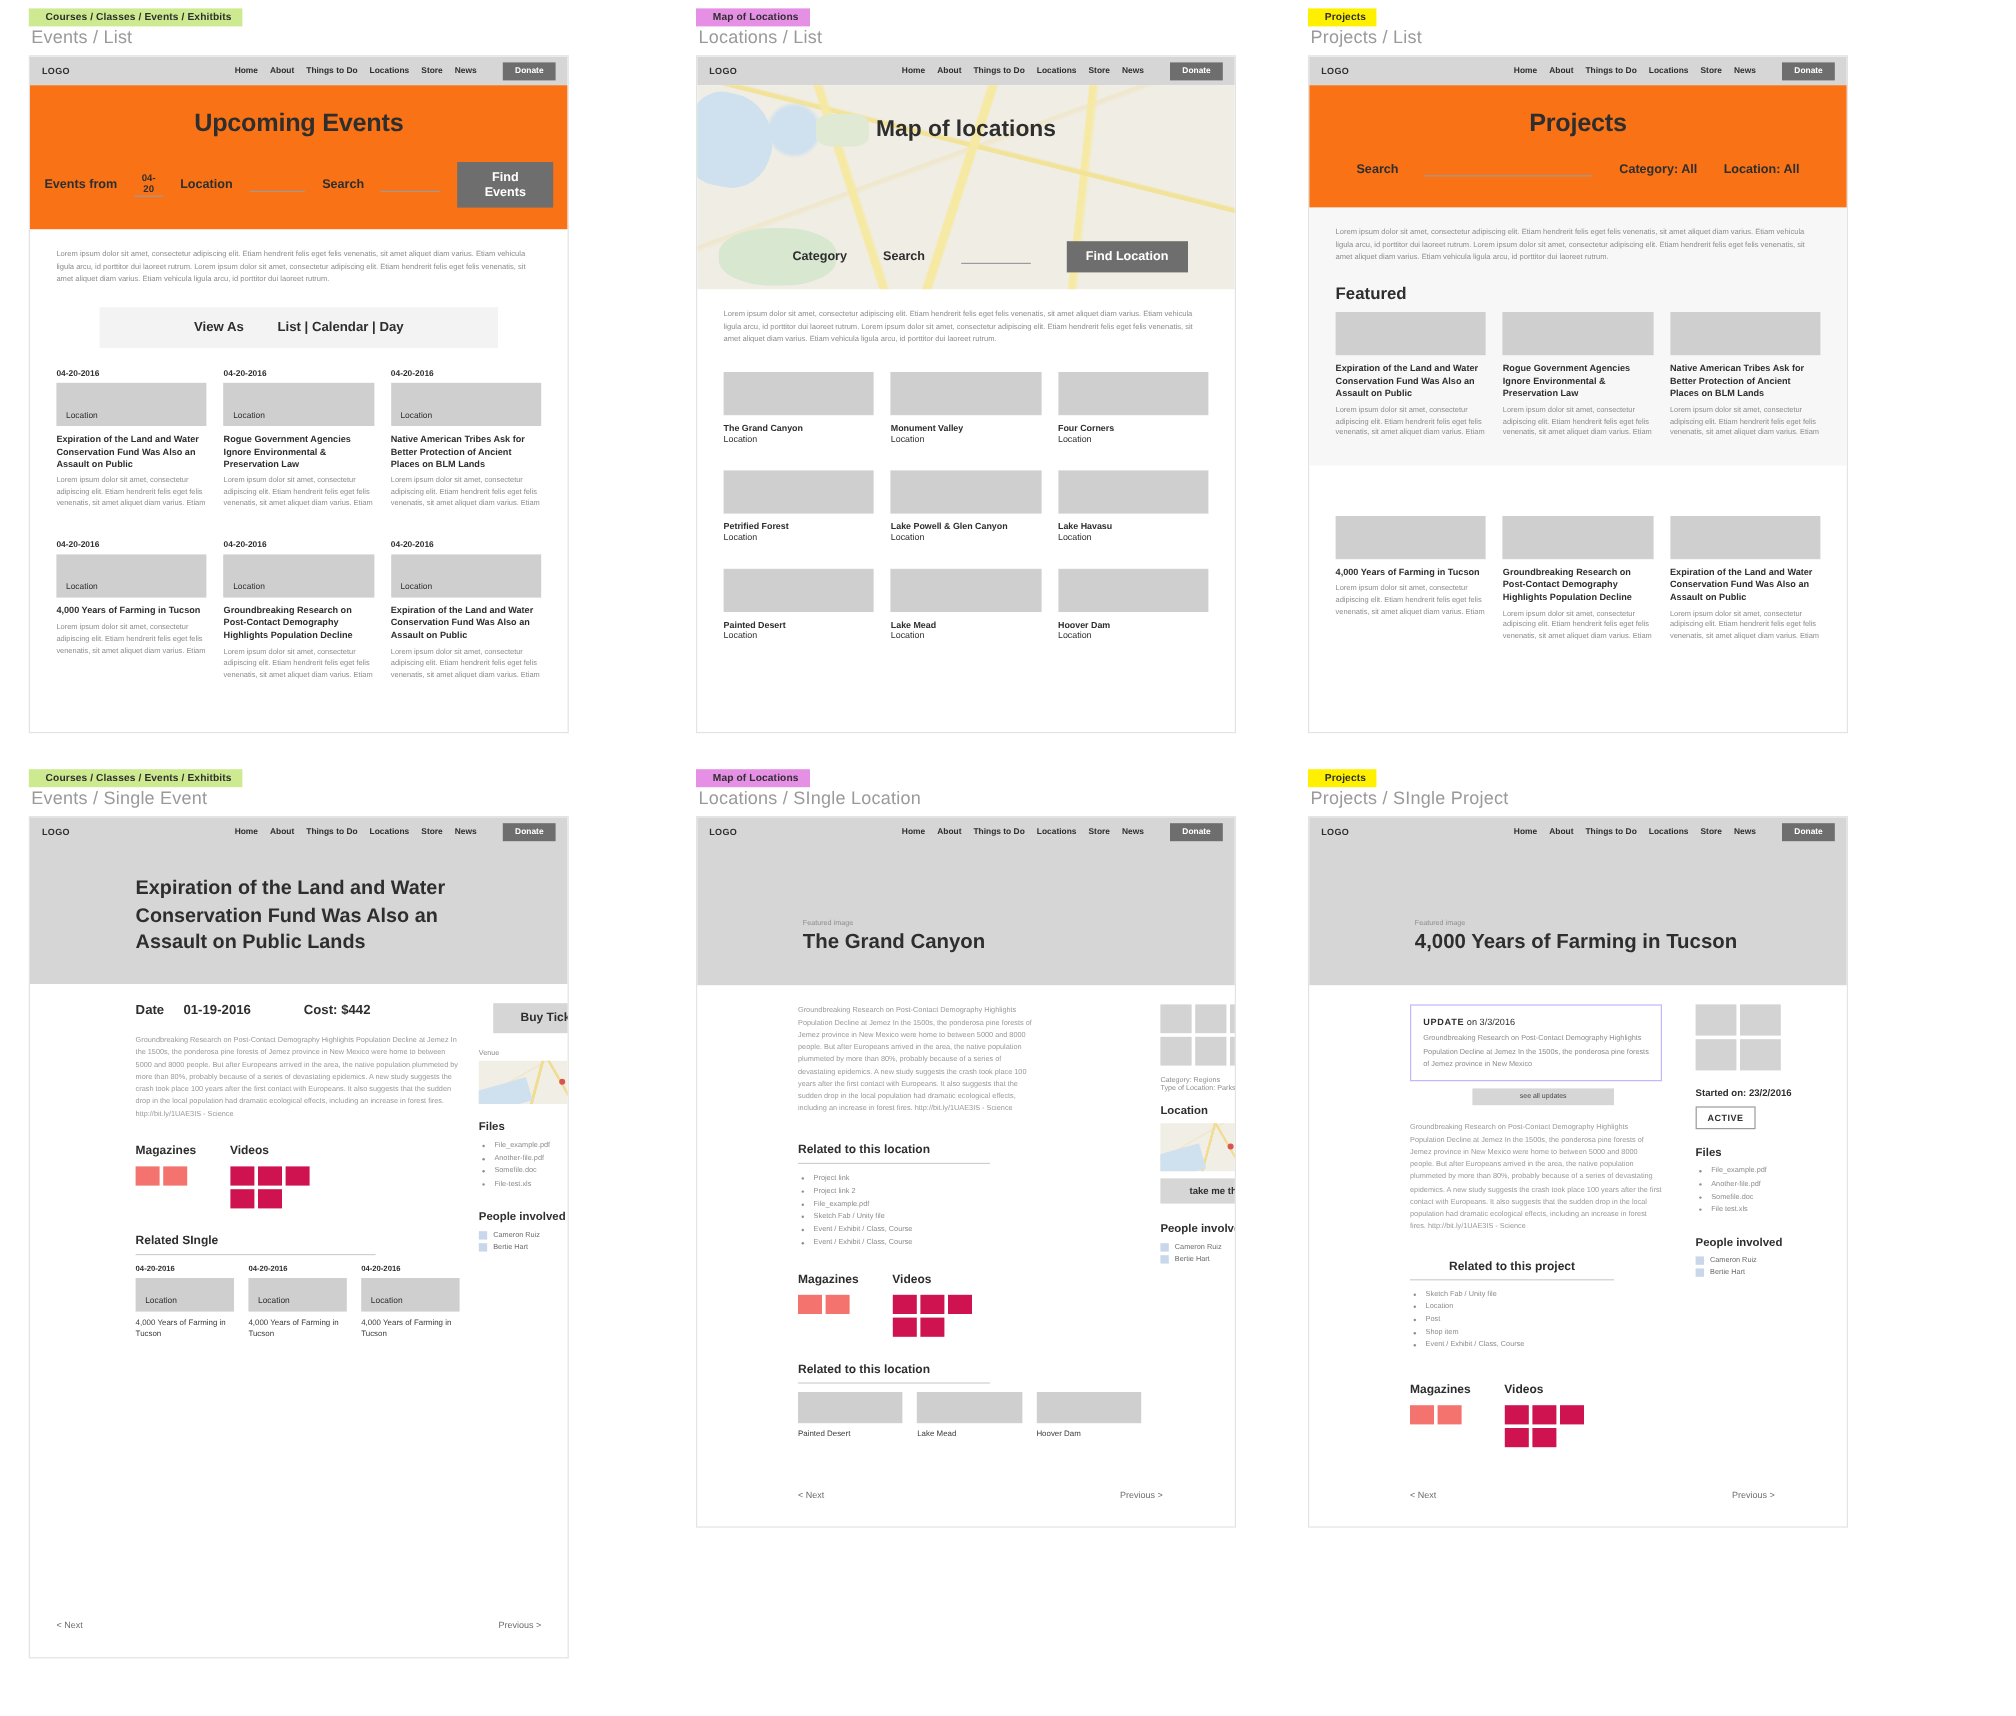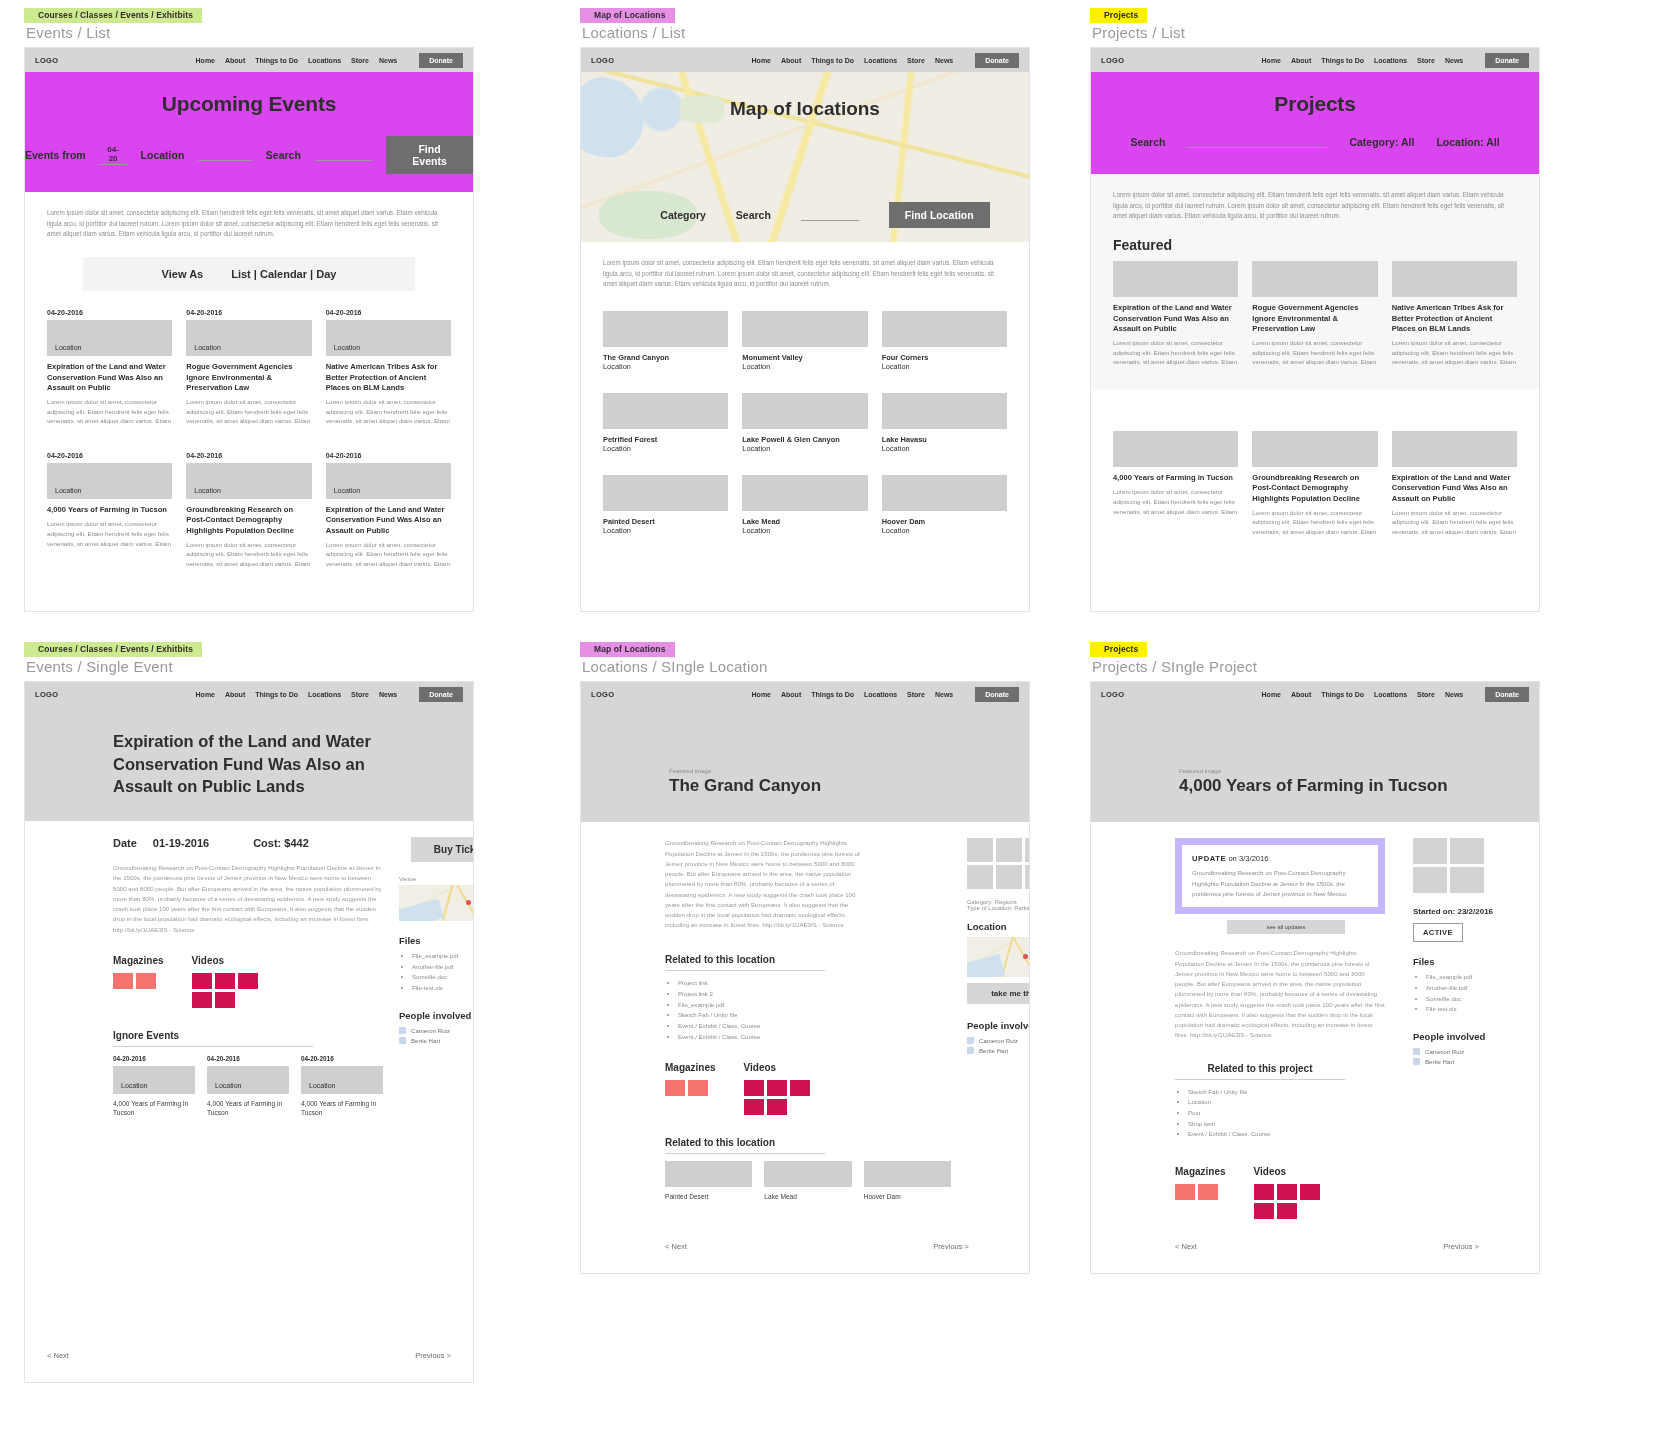--- a/index.html
+++ b/index.html
@@ -27,21 +27,21 @@
   .frame { background:#fff; border:1px solid #e3e3e3; overflow:hidden; position:relative; }
 
   
   .nav { background:#d6d6d6; height:24px; display:flex; align-items:center; padding:0 10px; }
   .logo { font-size:7.5px; font-weight:700; color:#2e2e2e; letter-spacing:.3px;}
   .navlinks { margin-left:auto; display:flex; align-items:center; gap:10px; }
   .navlinks span { font-size:7px; font-weight:700; color:#2e2e2e; white-space:nowrap; }
   .donate { background:#6e6e6e; color:#fff; font-size:7px; font-weight:700; padding:4px 10px; margin-left:12px; }
 
   
-  .hero { background:#d946ef; padding:20px 0 18px; text-align:center; }
+  .hero { background:#f97316; padding:20px 12px 18px; text-align:center; }
   .hero h1 { margin:0; font-size:21px; font-weight:700; color:#2e2e2e; letter-spacing:-.2px; }
   .searchrow { display:flex; align-items:center; justify-content:center; gap:14px; margin-top:20px; font-size:10.5px; font-weight:700; color:#2e2e2e; }
   .field-label { white-space:nowrap; }
   .underline { display:inline-block; border-bottom:1px solid #9b9b9b; height:11px; } .u-md { width:58px; } .u-lg { width:62px; }
   .inline-val { font-size:8px; font-weight:700; border-bottom:1px solid #9b9b9b; padding:0 4px 1px; }
   .cta { background:#6e6e6e; color:#fff; font-size:10.5px; font-weight:700; padding:7px 16px; }
 
   
   .body { padding:16px 22px 20px; }
   .lorem { font-size:6.3px; line-height:1.65; color:#8d8d8d; }
@@ -124,21 +124,21 @@
   .relgrid { display:grid; grid-template-columns:repeat(3,1fr); gap:12px; margin-top:8px; }
   .relgrid .thumb { height:28px; }
   .relgrid .rt { font-size:6.6px; font-weight:400; color:#3b3b3b; margin-top:5px; line-height:1.4; }
   .relgrid .rd { font-size:6.4px; font-weight:700; color:#2e2e2e; margin-bottom:4px; }
 
   .imgsq { display:grid; grid-template-columns:repeat(3,26px); grid-auto-rows:24px; gap:3px; }
   .imgsq i { background:#d3d3d3; display:block; }
   .imgsq2 { display:grid; grid-template-columns:repeat(2,34px); grid-auto-rows:26px; gap:3px; }
   .imgsq2 i { background:#d3d3d3; display:block; }
 
-  .updatebox { border:7px solid #c4b5fd; padding:9px 10px 8px; }
+  .updatebox { border:1px solid #c4b5fd; padding:9px 10px 8px; }
   .updatebox .uh { font-size:7.6px; color:#2e2e2e; margin-bottom:5px; }
   .updatebox .uh b { font-weight:700; letter-spacing:.6px; }
   .updatebox .ub { font-size:6.1px; line-height:1.7; color:#8d8d8d; }
   .seeall { background:#d6d6d6; font-size:5.8px; color:#4a4a4a; text-align:center; padding:4px 0; width:118px; margin:6px auto 0; }
   .startedon { font-size:8px; font-weight:700; color:#2e2e2e; margin-top:14px; }
   .activebtn { border:1px solid #9b9b9b; font-size:7.5px; font-weight:700; color:#2e2e2e; padding:4px 9px; display:inline-block; margin-top:7px; letter-spacing:.4px; }
   .smallcap { font-size:6px; color:#8d8d8d; }
   .takeme { background:#d6d6d6; font-size:8px; font-weight:700; color:#2e2e2e; text-align:center; padding:6px 0; margin-top:6px; }
 </style>
 </head>
@@ -450,21 +450,21 @@
               <i></i>
                   <i></i>
                   <i></i>
               <i></i>
                   <i></i>
                   <i class="off"></i>
             </div>
           </div>
         </div>
 
-        <div class="sec-h" style="width:200px;">Ignore Events</div>
+        <div class="sec-h" style="width:200px;">Related SIngle</div>
         <div class="relgrid" style="width:270px;">
           <div>
             <div class="rd">04-20-2016</div>
             <div class="thumb">
                   <span class="lbl">Location</span>
                 </div>
             <div class="rt">4,000 Years of Farming in Tucson</div>
           </div>
           <div>
             <div class="rd">04-20-2016</div>

